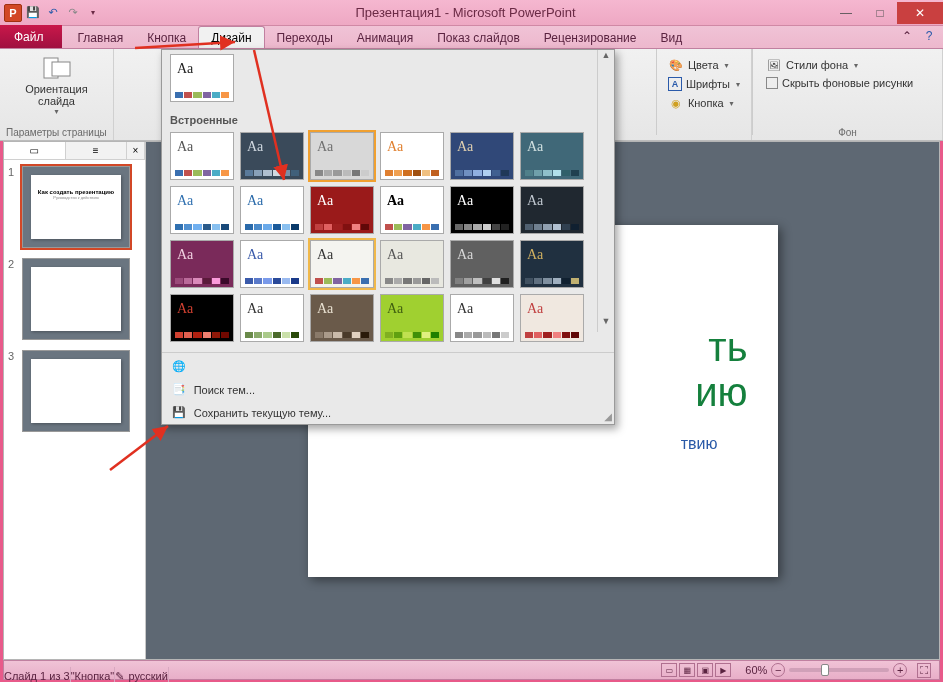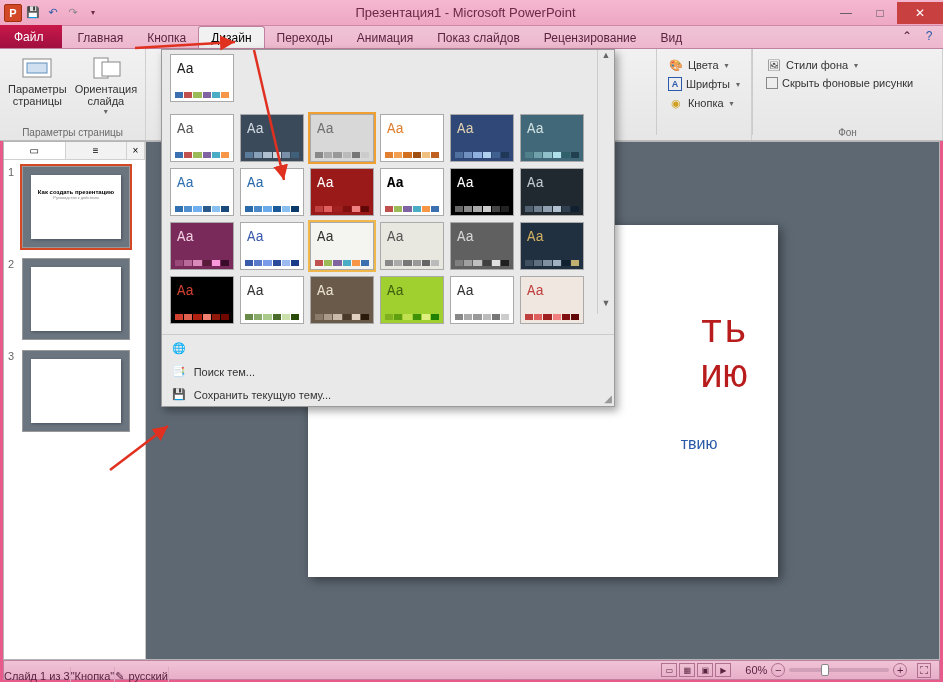--- a/index.html
+++ b/index.html
@@ -34,21 +34,21 @@
   .small-btn .ic { width:16px; height:16px; display:flex; align-items:center; justify-content:center; }
   .chk { width:12px; height:12px; border:1px solid #888; display:inline-block; }
 
   
   .gallery { position:absolute; left:161px; top:49px; width:454px; background:#e9e9e9; border:1px solid #9a9a9a; box-shadow:3px 4px 8px rgba(0,0,0,.35); z-index:50; }
   .gal-header { background:linear-gradient(#e0e0e0,#d3d3d3); font-size:11px; padding:3px 6px; border-bottom:1px solid #bbb; color:#444; cursor:pointer; }
   .gal-section-title { font-size:11px; font-weight:bold; color:#555; padding:4px 8px 2px; }
   .gal-row { display:flex; flex-wrap:wrap; gap:6px; padding:4px 8px 8px; }
   .theme-thumb { width:64px; height:48px; border:1px solid #aaa; background:#fff; cursor:pointer; position:relative; overflow:hidden; }
   .theme-thumb.sel { outline:2px solid #f0a030; outline-offset:0; }
-  .theme-thumb .aa { position:absolute; top:6px; left:6px; font-size:14px; font-family:Liberation Mono, monospace; }
+  .theme-thumb .aa { position:absolute; top:6px; left:6px; font-size:14px; font-family:Liberation Serif, serif; }
   .theme-thumb .cols { position:absolute; bottom:3px; left:4px; right:4px; height:6px; display:flex; gap:1px; }
   .theme-thumb .cols i { flex:1; }
   .gal-divider { height:1px; background:#ccc; margin:2px 0; }
   .gal-menu-item { display:flex; align-items:center; gap:8px; font-size:11px; color:#333; padding:5px 10px; cursor:pointer; }
   .gal-menu-item.disabled { color:#999; cursor:default; }
   .gal-scroll { position:absolute; right:0; top:0; bottom:92px; width:17px; background:#e9e9e9; border-left:1px solid #ccc; }
   .gal-scroll .arrow { height:16px; text-align:center; font-size:9px; color:#666; cursor:pointer; }
   .gal-resize { position:absolute; right:2px; bottom:2px; font-size:10px; color:#999; }
 
   
@@ -64,21 +64,21 @@
   .thumb { width:108px; height:82px; border:1px solid #999; background:#6a7580; position:relative; cursor:pointer; }
   .thumb.sel { outline:2px solid #d24726; }
   .thumb .paper { position:absolute; inset:8px; background:#fff; box-shadow:1px 1px 3px rgba(0,0,0,.3); }
   .thumb .paper .t1 { font-size:6px; text-align:center; padding-top:14px; font-weight:bold;}
   .thumb .paper .t2 { font-size:4px; text-align:center; color:#888;}
 
   .slide-area { flex:1; background:#5e6873; display:flex; flex-direction:column; }
   .slide-canvas { flex:1; display:flex; align-items:center; justify-content:center; position:relative; }
   .slide { width:470px; height:352px; background:#fff; box-shadow:3px 3px 10px rgba(0,0,0,.45); position:relative; }
   .pushpin { position:absolute; top:-12px; left:50%; width:18px; height:18px; background:radial-gradient(circle at 40% 40%, #eee, #aaa); border-radius:50%; box-shadow:1px 1px 2px rgba(0,0,0,.4); }
-  .slide .title-tx { position:absolute; top:84px; left:40px; right:40px; text-align:center; font-family:Liberation Mono, monospace; font-size:40px; color:#b91c1c; }
+  .slide .title-tx { position:absolute; top:100px; left:40px; right:40px; text-align:center; font-family:Liberation Sans, sans-serif; font-size:40px; color:#15803d; }
   .slide .sub-tx { position:absolute; top:210px; left:40px; right:40px; text-align:center; font-size:16px; color:#2a5aa8; }
   .notes { height:36px; background:#fff; border-top:1px solid #c8c8c8; padding:6px 10px; font-size:12px; color:#777; }
 
   
   .statusbar { position:absolute; left:3px; right:3px; bottom:2px; height:20px; background:linear-gradient(#f0c3d6,#e8aec8); display:flex; align-items:center; font-size:11px; color:#5a2340; border:1px solid #c080a0; }
   .statusbar .cell { padding:0 0; border-right:1px solid #d8a8c0; height:100%; display:flex; align-items:center;margin-top:12px; }
   .statusbar .spacer { flex:1; }
   .view-btns { display:flex; gap:2px; padding:0 6px; }
   .view-btns span { width:16px; height:14px; border:1px solid #b07090; cursor:pointer; display:flex; align-items:center; justify-content:center; font-size:8px; }
   .zoom { display:flex; align-items:center; gap:4px; padding:0 8px; }
@@ -126,30 +126,20 @@
     <span style="color:#2a5aaa">?</span>
   </div>
 </div>
 
 <div class="ribbon">
   <div class="group">
     <div class="pagesetup-row">
       <div class="big-btn">
         <div class="ic">
             <svg width="32" height="24">
-              <rect x="2" y="3" width="28" height="18" fill="#fff" stroke="#888"></rect>
-              <rect x="6" y="7" width="20" height="10" fill="#d0e0f0" stroke="#6090c0"></rect>
-            </svg>
-          </div>
-        <span style="white-space:pre-line">Параметры
-страницы</span>
-      </div>
-      <div class="big-btn">
-        <div class="ic">
-            <svg width="32" height="24">
               <rect x="4" y="2" width="14" height="20" fill="#fff" stroke="#888"></rect>
               <rect x="12" y="6" width="18" height="14" fill="#fff" stroke="#888"></rect>
             </svg>
           </div>
         <span style="white-space:pre-line">Ориентация
 слайда</span>
         <span style="font-size:8px;color:#666">▾</span>
       </div>
     </div>
     <div class="group-label">Параметры страницы</div>
@@ -201,20 +191,21 @@
           <i style="background: rgb(58, 111, 176);"></i>
           <i style="background: rgb(192, 80, 77);"></i>
           <i style="background: rgb(155, 187, 89);"></i>
           <i style="background: rgb(128, 100, 162);"></i>
           <i style="background: rgb(75, 172, 198);"></i>
           <i style="background: rgb(247, 150, 70);"></i>
         </div>
       </div>
     </div>
 
+  <div class="gal-section-title">Встроенные</div>
   <div class="gal-row" id="row-builtin">
       <div class="theme-thumb" style="background: rgb(255, 255, 255);">
         <div class="aa" style="color: rgb(85, 85, 85);">Aa</div>
         <div class="cols">
           <i style="background: rgb(58, 111, 176);"></i>
           <i style="background: rgb(192, 80, 77);"></i>
           <i style="background: rgb(155, 187, 89);"></i>
           <i style="background: rgb(128, 100, 162);"></i>
           <i style="background: rgb(75, 172, 198);"></i>
           <i style="background: rgb(247, 150, 70);"></i>

